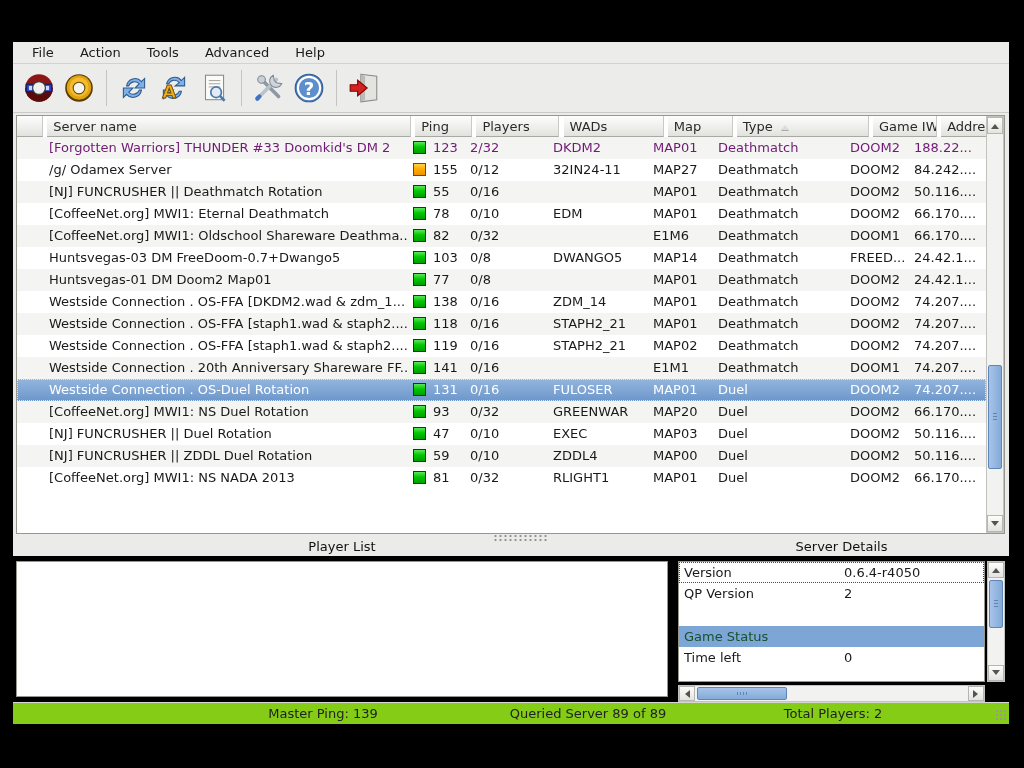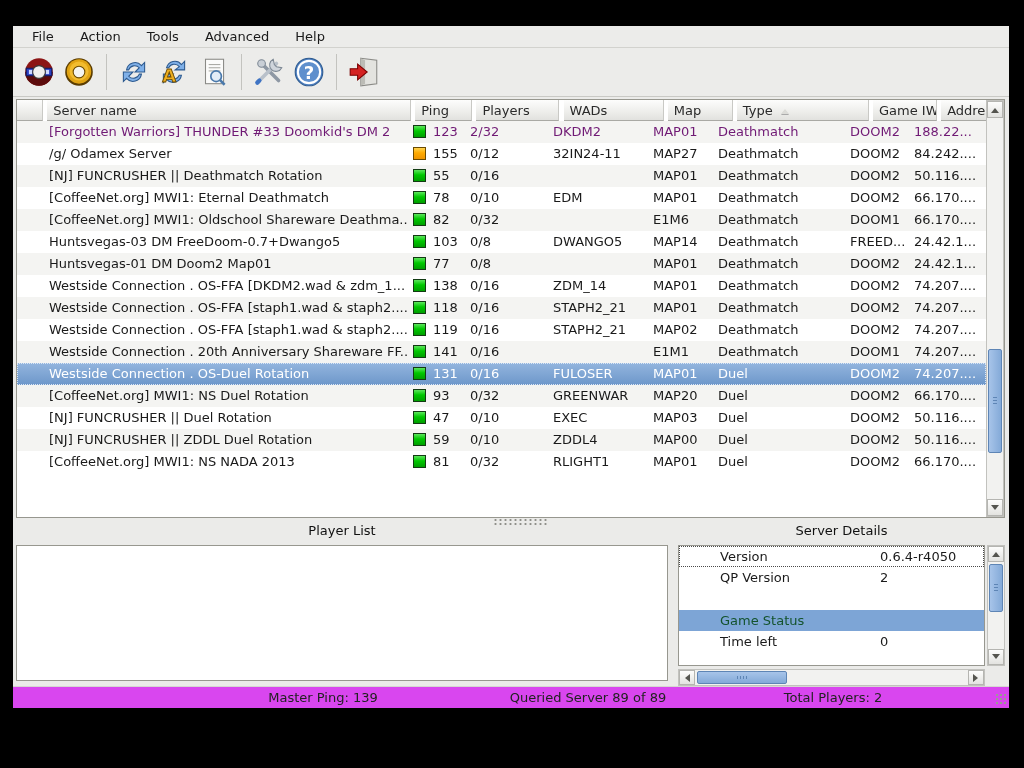--- a/index.html
+++ b/index.html
@@ -1,18 +1,18 @@
 <!DOCTYPE html>
 <html><head>
 <meta charset="utf-8">
 <style>
   html,body{margin:0;padding:0;}
   body{width:1024px;height:768px;background:#000;position:relative;overflow:hidden;
        font-family:"DejaVu Sans","Liberation Sans",sans-serif;font-size:13px;color:#1a1a1a;}
-  .window{position:absolute;left:13px;top:26px;width:996px;height:682px;background:#ebebe9;}
+  .window{position:absolute;left:13px;top:42px;width:996px;height:514px;background:#ebebe9;}
 
   
   .menubar{position:absolute;left:0;top:0;width:100%;height:22px;background:#ececea;
            border-bottom:1px solid #d2d2ce;box-sizing:border-box;padding-left:8px;}
   .menuitem{display:inline-block;padding:3px 11px 0 11px;height:19px;cursor:default;}
 
   
   .toolbar{position:absolute;left:0;top:22px;width:100%;height:49px;background:#ececea;
            border-bottom:1px solid #c9c9c5;box-sizing:border-box;display:flex;align-items:center;padding-left:6px;}
   .tbtn{width:40px;height:40px;display:flex;align-items:center;justify-content:center;}
@@ -74,25 +74,25 @@
       background:linear-gradient(180deg,#fdfdfc,#ededea 60%,#e1e1de);
       border-right:1px solid #c9c9c5;border-bottom:1px solid #a9a9a4;}
   .p0{width:24px;padding-left:3px;} .p1{width:158px;} .p2{width:68px;} .p3{width:66px;} .p4{width:76px;} .p5{width:96px;} .p6{width:102px;} .p7{width:60px;border-right:none;}
 
   .details{position:absolute;left:665px;top:519px;width:307px;height:121px;background:#fff;
            border:1px solid #97978f;box-sizing:border-box;}
   .drow{height:21px;line-height:21px;white-space:nowrap;overflow:hidden;}
   .drow.focused{outline:1px dotted #4a4a4a;outline-offset:-1px;}
   .drow.section{background:#7da5d6;color:#14532d;}
   .drow.spacer{height:22px;}
-  .dl{display:inline-block;width:165px;padding-left:5px;box-sizing:border-box;overflow:hidden;vertical-align:top;margin-left:36px;}
+  .dl{display:inline-block;width:165px;padding-left:5px;box-sizing:border-box;overflow:hidden;vertical-align:top;}
   .dv{display:inline-block;vertical-align:top;}
 
   
-  .statusbar{position:absolute;left:0;top:660px;width:100%;height:22px;background:#d946ef;
+  .statusbar{position:absolute;left:0;top:660px;width:100%;height:22px;background:#84cc16;
              border-top:1px solid #d6d6d2;box-sizing:border-box;}
   .stext{position:absolute;top:3px;color:#222;}
   .rgrip{position:absolute;right:3px;top:667px;width:11px;height:11px;
          background-image:radial-gradient(circle,#9a9a94 1px,transparent 1.2px);background-size:4px 4px;}
 </style>
 </head>
 <body>
 
 <div class="window">
 

